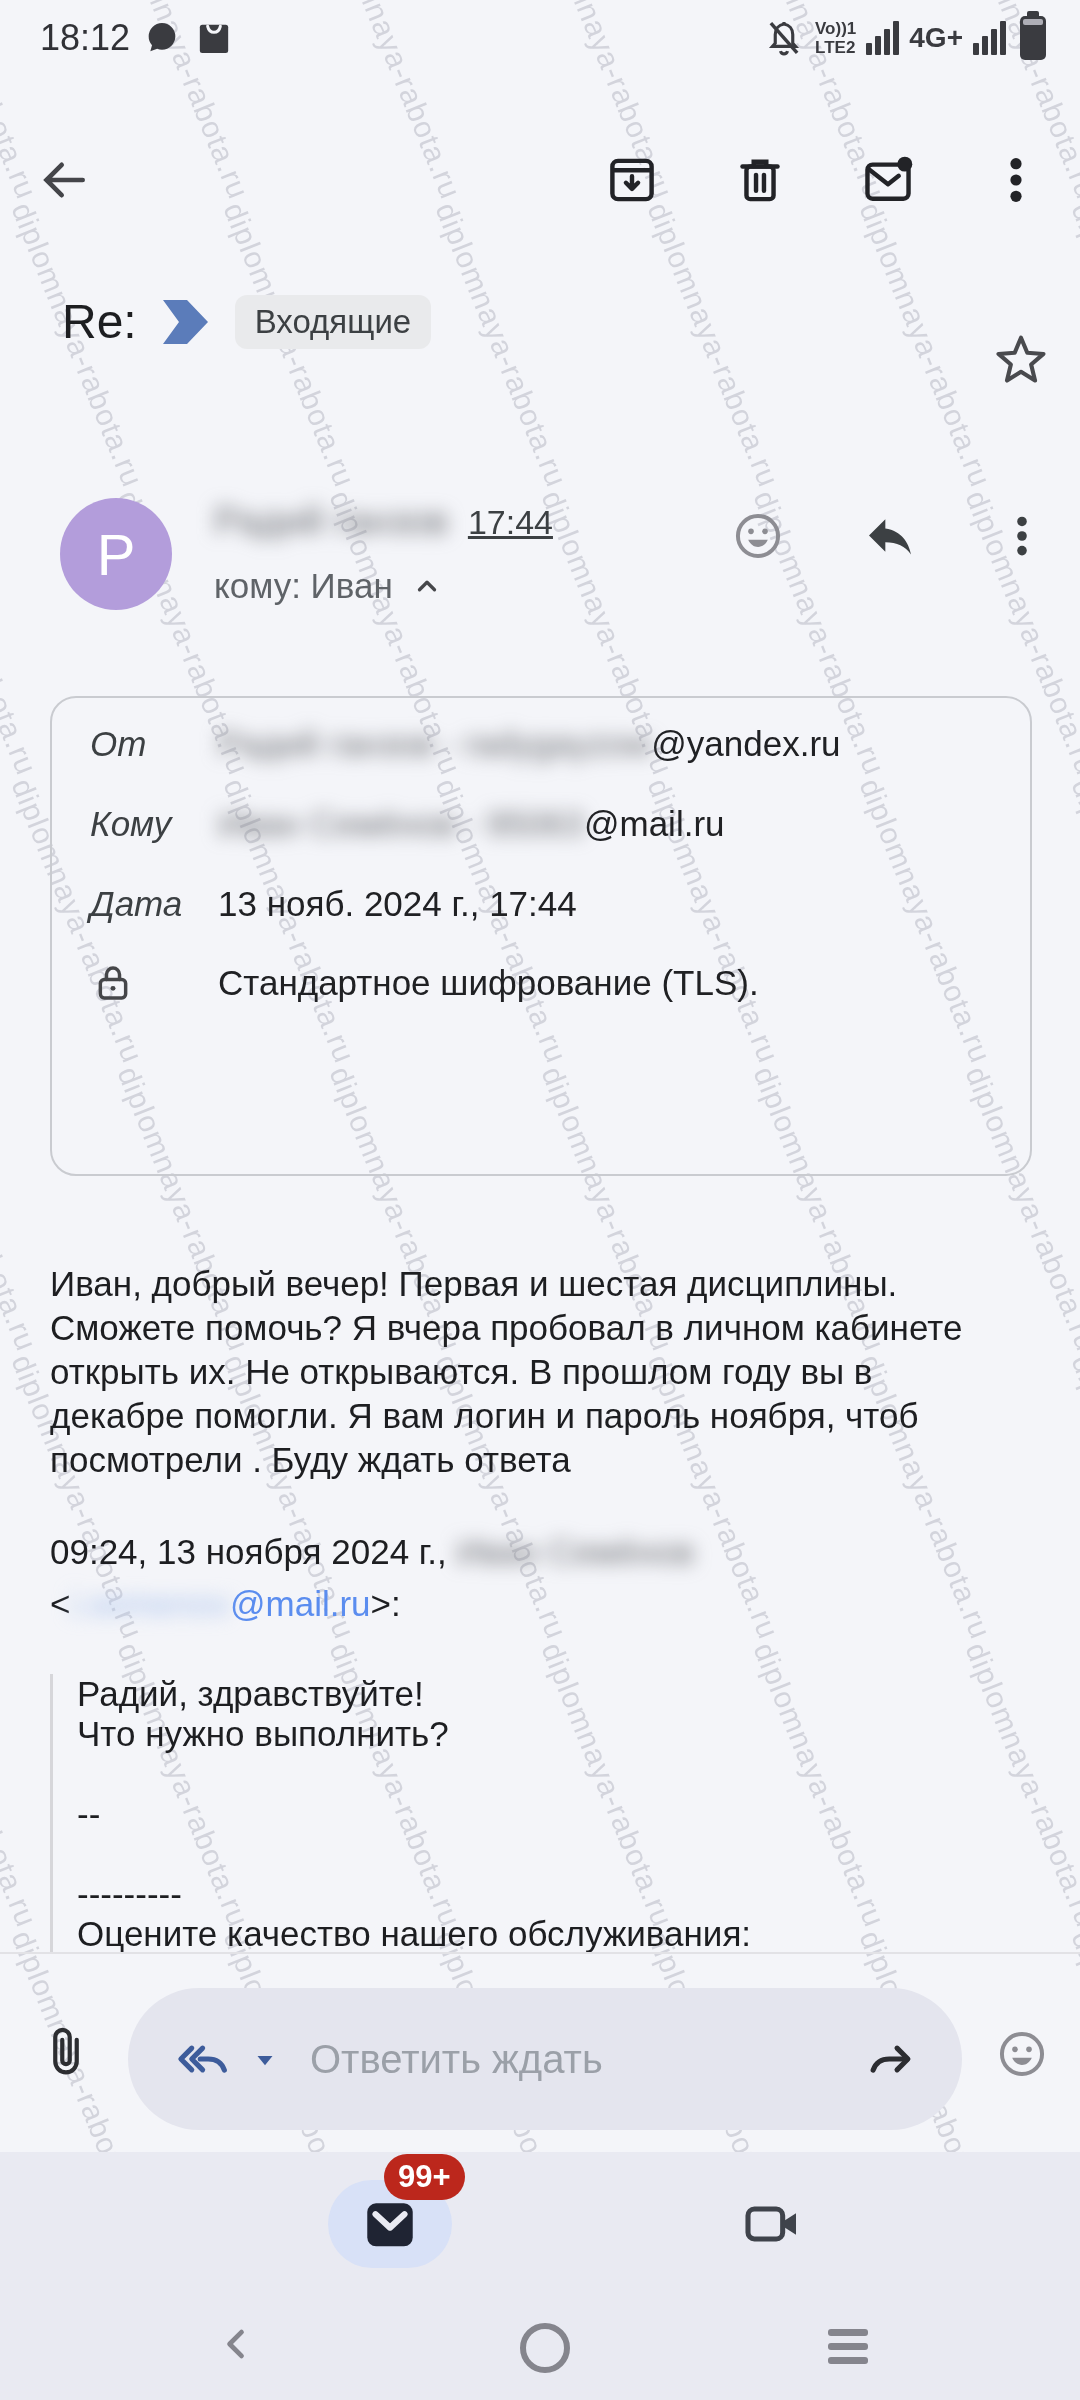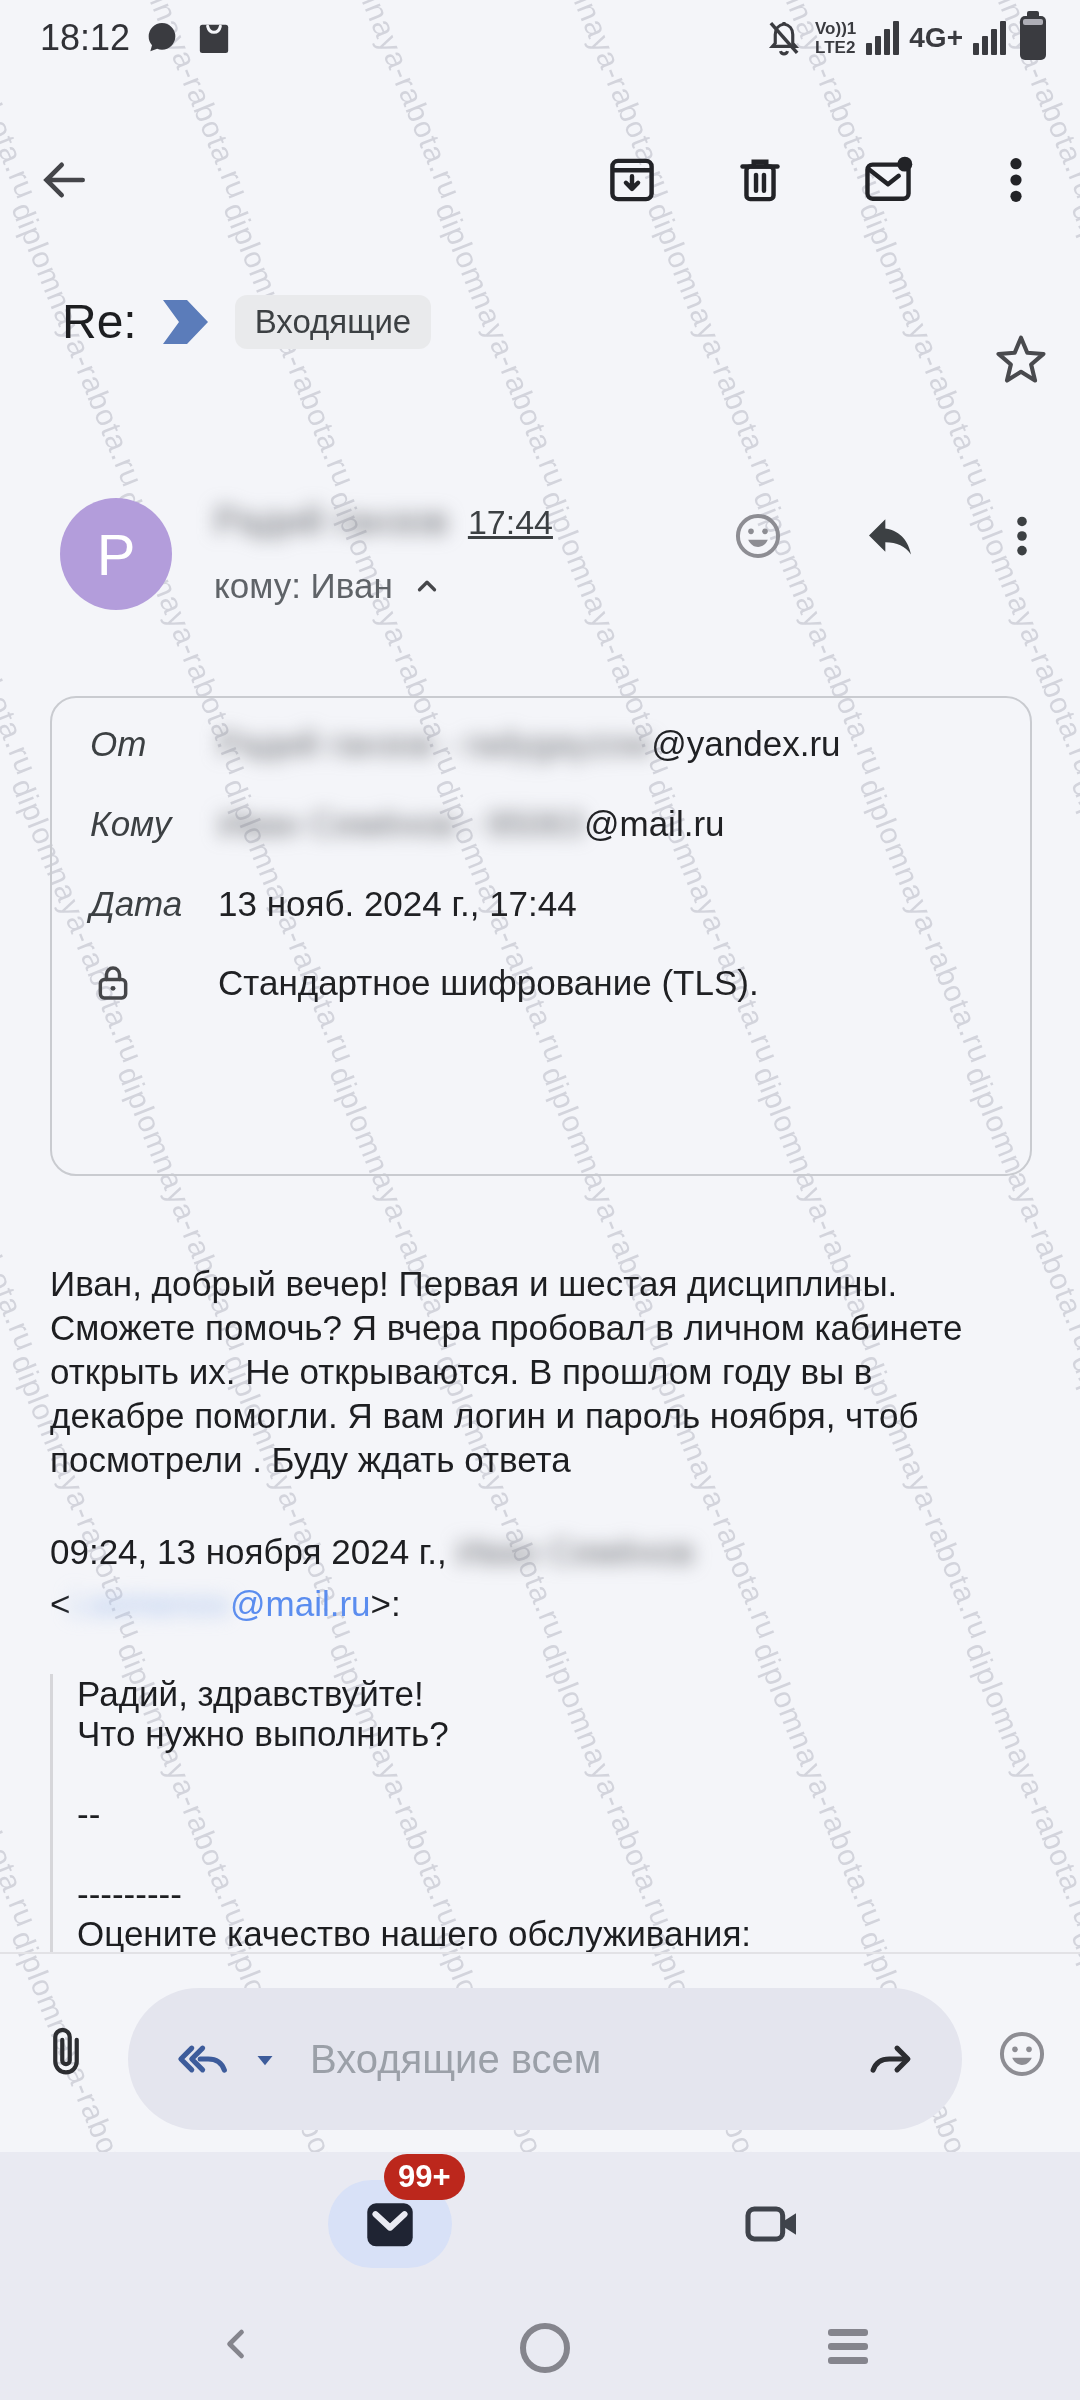--- a/index.html
+++ b/index.html
@@ -342,21 +342,21 @@
           <path d="M9 7.5 4.5 12 9 16.5"></path>
           <path d="M13.5 7.5 9 12l4.5 4.5"></path>
           <path d="M12.5 12h3.3c3.4 0 5.6 1.5 6.7 4.6"></path>
         </svg>
     </span>
     <span id="reply-dd">
       <svg width="30" height="30" viewBox="0 0 24 24" fill="currentColor">
           <path d="M6 9.5h12L12 17z"></path>
         </svg>
     </span>
-    <span id="reply-placeholder">Входящие всем</span>
+    <span id="reply-placeholder">Ответить ждать</span>
     <span id="forward-btn">
       <svg width="58" height="58" viewBox="0 0 24 24" fill="none" stroke="currentColor" stroke-width="2.1" stroke-linecap="round" stroke-linejoin="round">
           <path d="m14.5 7.5 4.5 4.5-4.5 4.5"></path>
           <path d="M18.6 12h-7.3c-3.4 0-5.6 1.5-6.7 4.6"></path>
         </svg>
     </span>
   </div>
   <span id="emoji-btn" class="layer icon-btn">
     <svg width="62" height="62" viewBox="0 0 24 24" fill="none" stroke="currentColor" stroke-width="1.7">
         <circle cx="12" cy="12" r="8.6"></circle>

